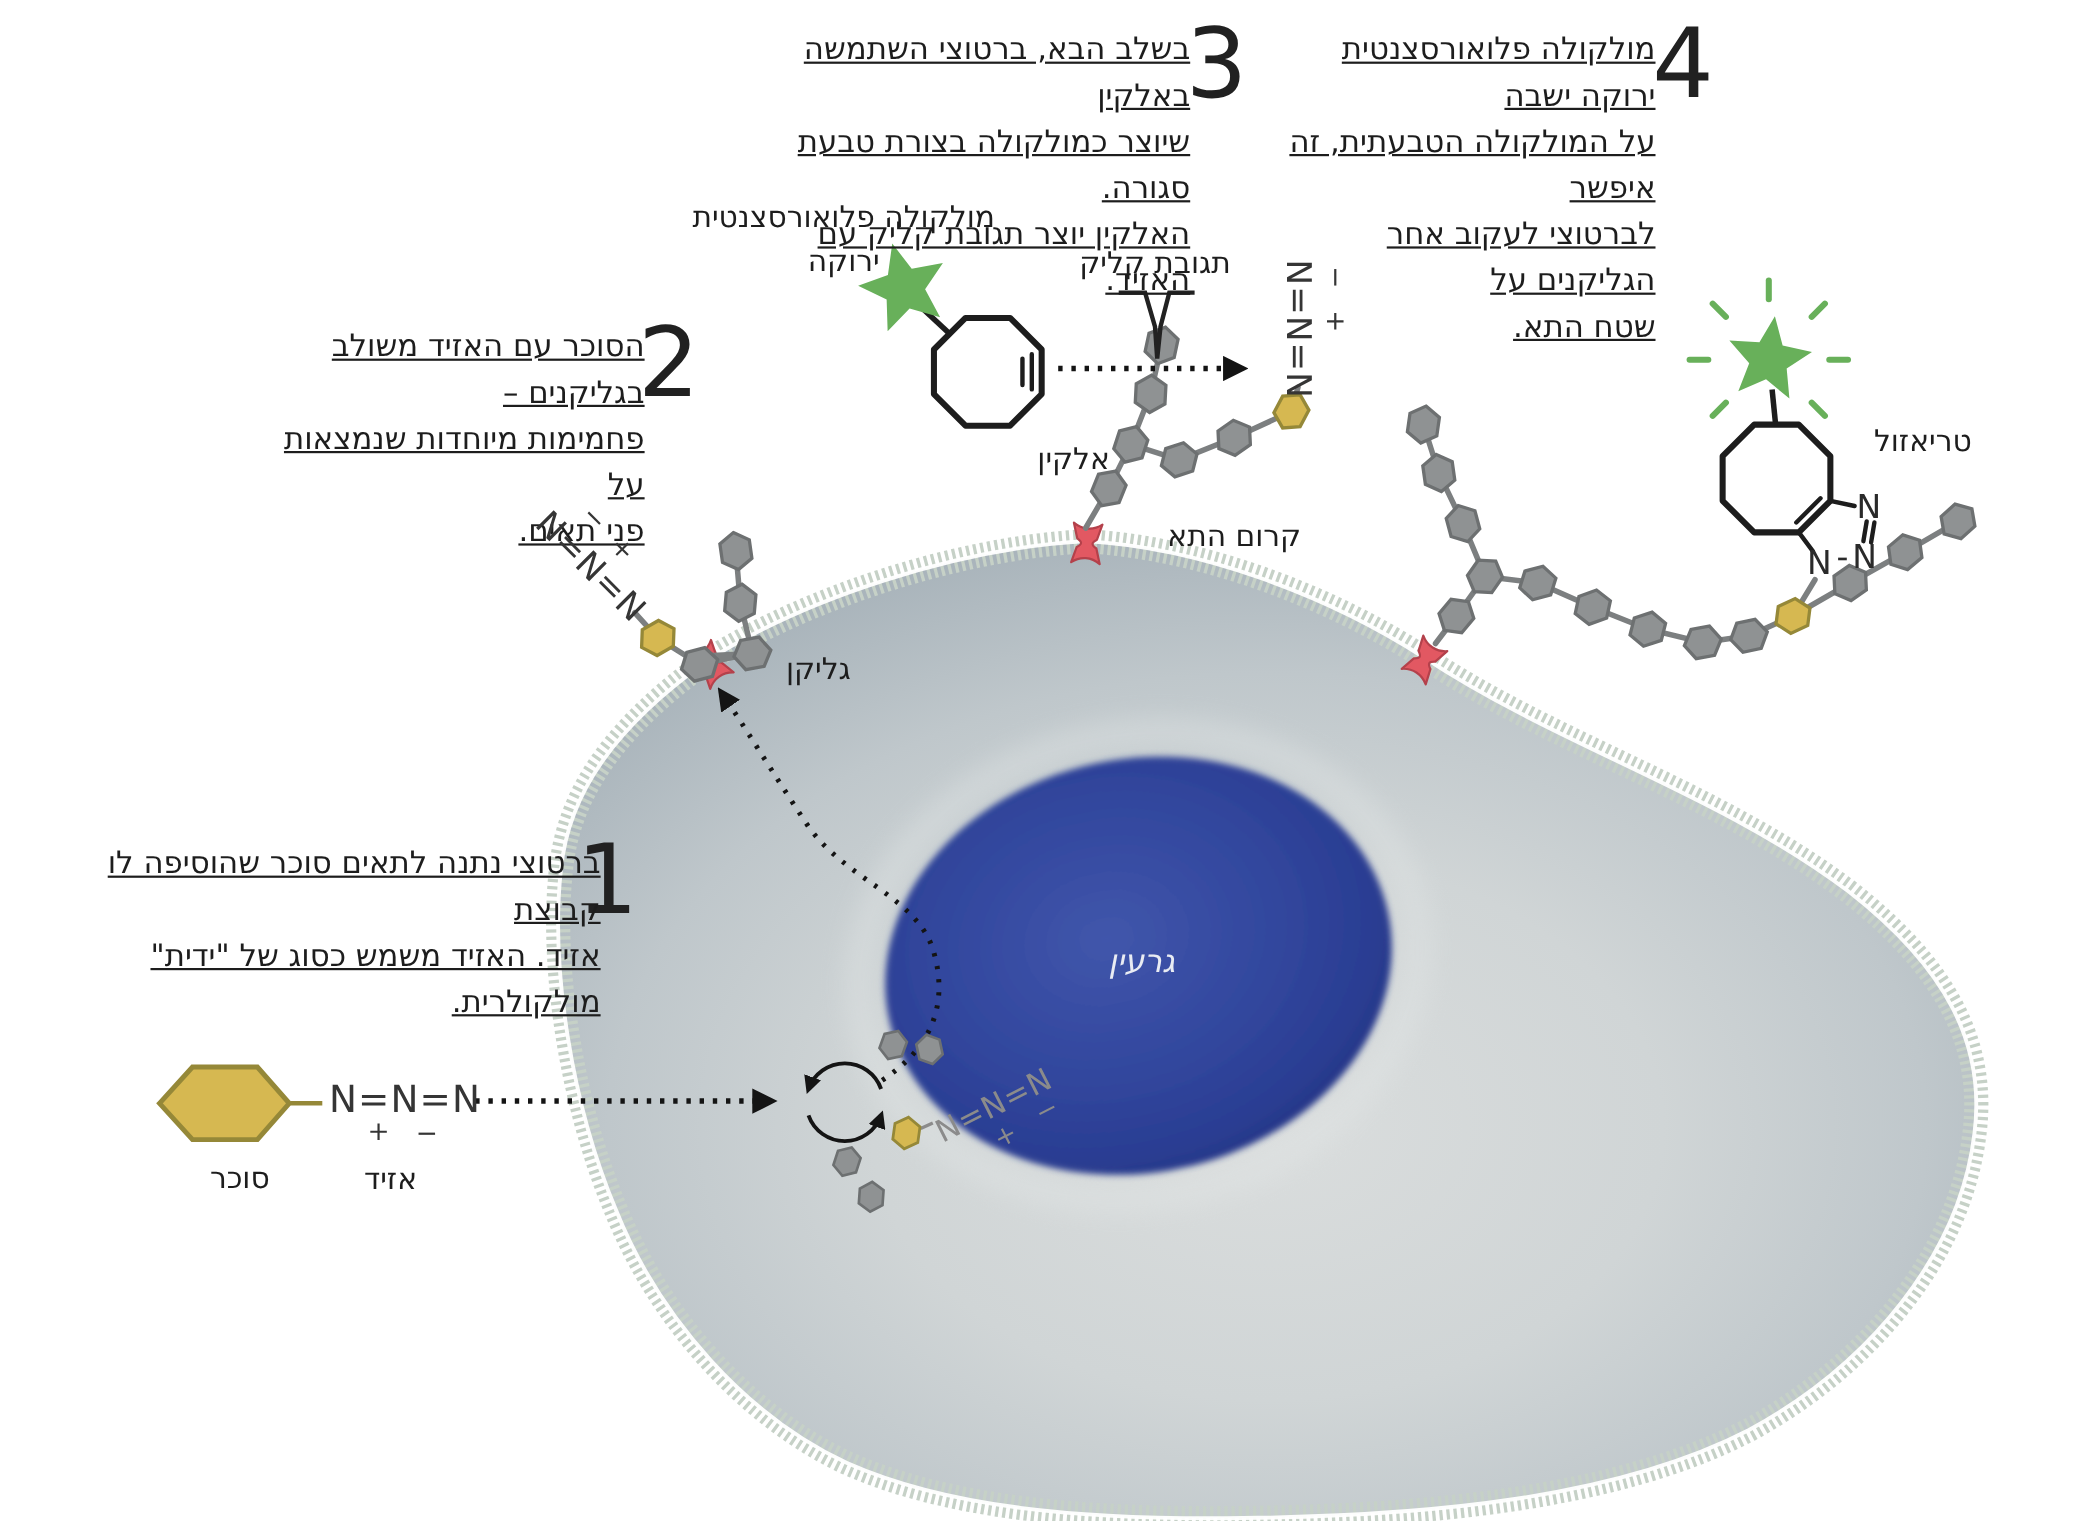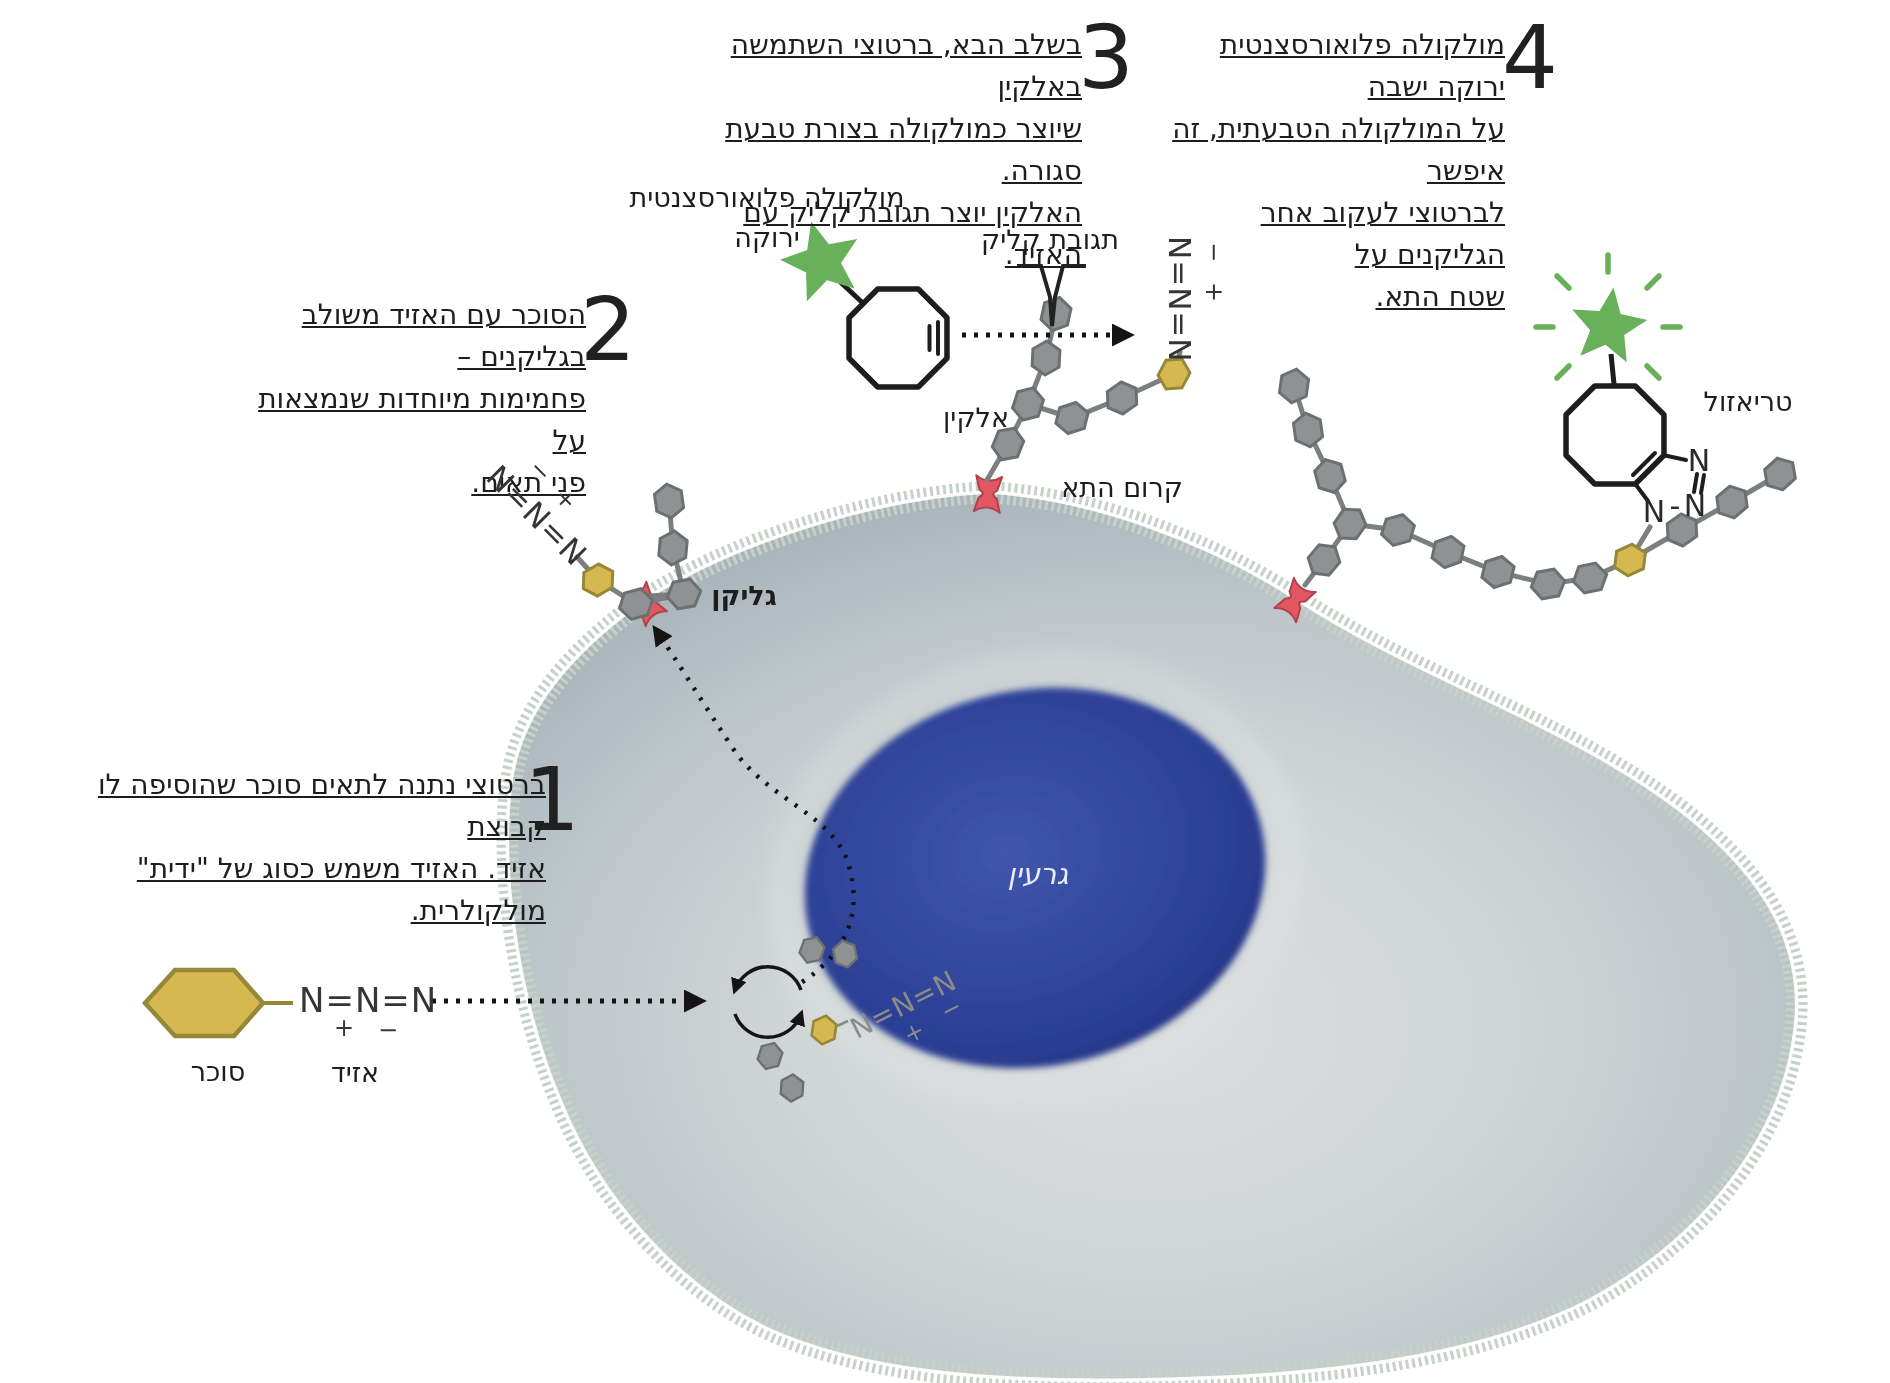--- a/index.html
+++ b/index.html
@@ -197,21 +197,21 @@
 
   <div class="stepNum" style="right:1310px;top:756px;">1</div>
   <div class="stepText" style="right:1344px;top:764px;width:470px;">ברטוצי נתנה לתאים סוכר שהוסיפה לו קבוצת
 אזיד. האזיד משמש כסוג של "ידית"
 מולקולרית.</div>
 
   <div class="lbl right" style="right:973px;top:178px;width:300px;line-height:40px;">מולקולה פלואורסצנטית
 ירוקה</div>
   <div class="lbl center" style="left:970px;top:224px;width:160px;text-align:center;">תגובת קליק</div>
   <div class="lbl center" style="left:926px;top:378px;width:100px;margin-top:24px;">אלקין</div>
-  <div class="lbl center" style="left:694px;top:580px;width:100px;font-weight:bold;">גליקן</div>
+  <div class="lbl center" style="left:694px;top:593px;width:100px;">גליקן</div>
   <div class="lbl center" style="left:1042px;top:472px;width:160px;">קרום התא</div>
   <div class="lbl center" style="left:1668px;top:386px;width:160px;">טריאזול</div>
   <div class="nucLbl" style="left:958px;top:857px;width:160px;font-style:italic;">גרעין</div>
   <div class="lbl center" style="left:158px;top:1056px;width:120px;">סוכר</div>
   <div class="lbl center" style="left:295px;top:1057px;width:120px;">אזיד</div>
 
   <div class="azideTxt" style="left:299px;top:980px;">N=N=N</div>
   <div class="charge" style="left:334px;top:1014px;">+</div>
   <div class="charge" style="left:378px;top:1016px;">−</div>
 

